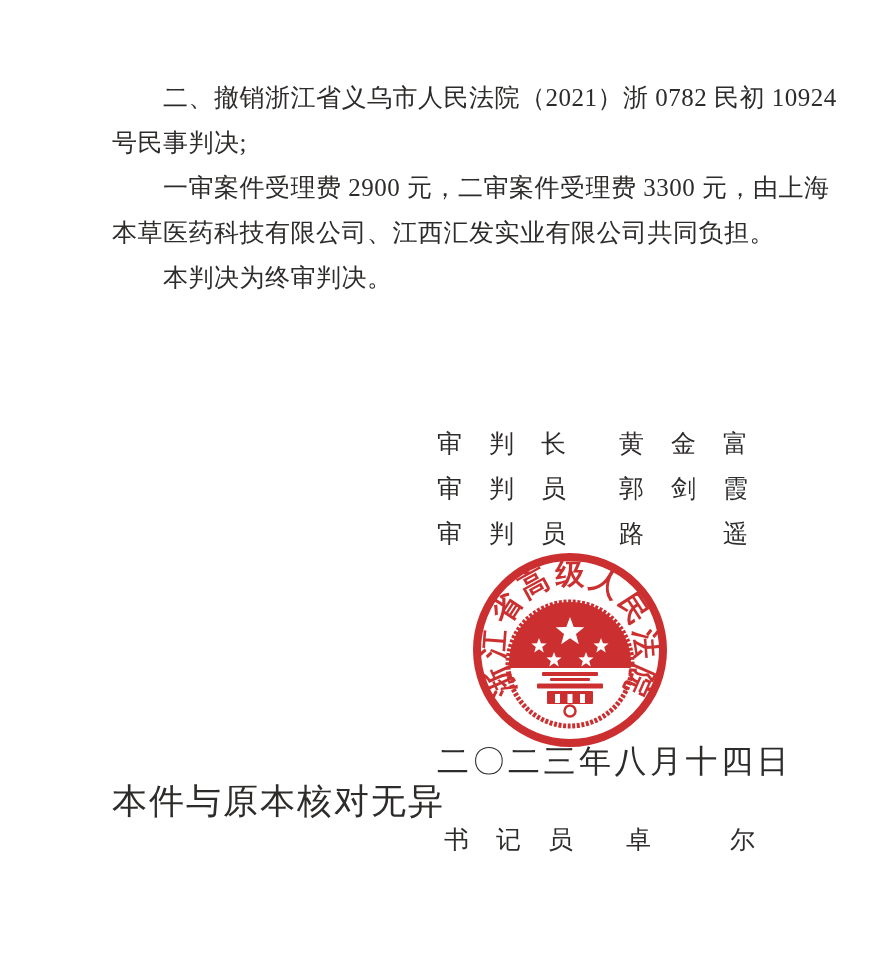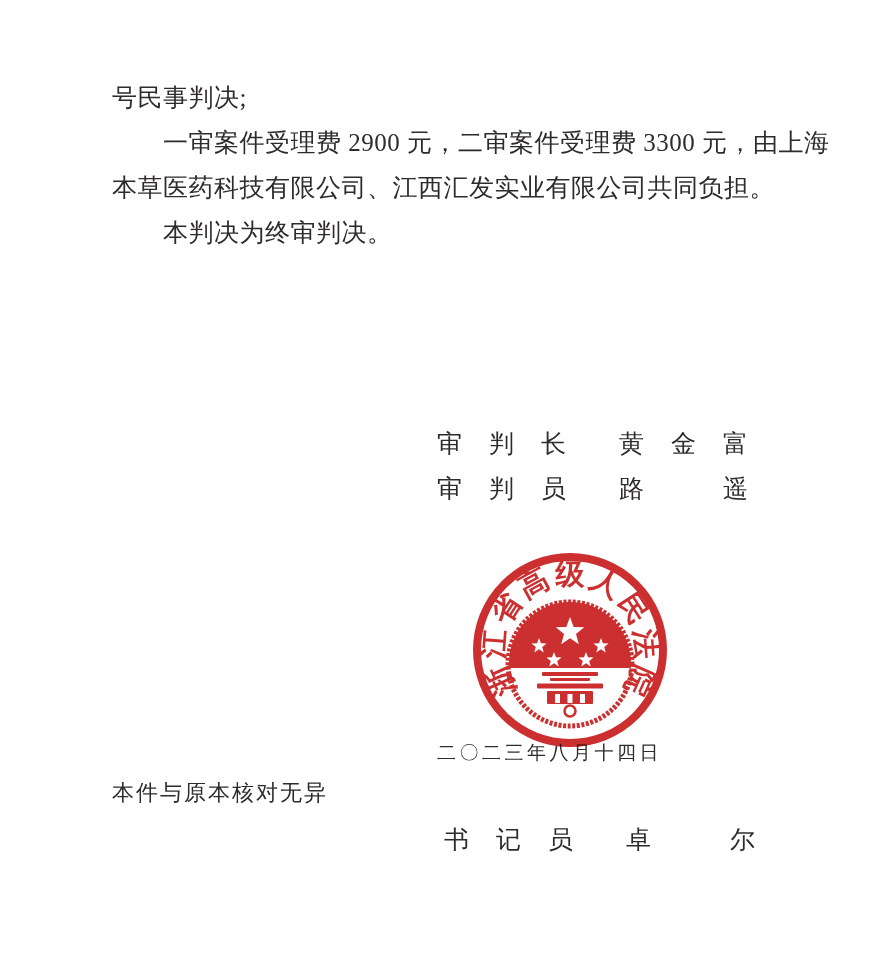--- a/index.html
+++ b/index.html
@@ -33,29 +33,29 @@
     line-height: 45px;
     letter-spacing: 1px;
     white-space: nowrap;
     text-align: center;
   }
 
   .date-line {
     position: absolute;
     left: 437px;
     top: 740px;
-    font-size: 19px;
+    font-size: 32px;
     letter-spacing: 3.5px;
     white-space: nowrap;
   }
   .note-line {
     position: absolute;
     left: 112px;
     top: 778px;
-    font-size: 22px;
+    font-size: 35px;
     letter-spacing: 2px;
     white-space: nowrap;
   }
   .clerk-line {
     position: absolute;
     left: 437px;
     top: 823px;
     font-size: 25px;
     letter-spacing: 1px;
     white-space: nowrap;
@@ -101,29 +101,31 @@
     stroke-width: 2.5;
   }
 </style>
 </head>
 <body>
 
 <div class="page">
 
   <div class="body-text">
 
+  <div class="body-line">　　二、撤销浙江省义乌市人民法院（2021）浙 0782 民初 10924</div>
       <div class="body-line">号民事判决;</div>
       <div class="body-line">　　一审案件受理费 2900 元，二审案件受理费 3300 元，由上海</div>
       <div class="body-line">本草医药科技有限公司、江西汇发实业有限公司共同负担。</div>
       <div class="body-line">　　本判决为终审判决。</div>
     </div>
 
   <div class="sign-block">
 
   <div class="sign-line">审　判　长　　黄　金　富</div>
+      <div class="sign-line">审　判　员　　郭　剑　霞</div>
       <div class="sign-line">审　判　员　　路　　　遥</div>
     </div>
 
   <div class="date-line">二〇二三年八月十四日</div>
 
   <div class="note-line">本件与原本核对无异</div>
 
   <div class="clerk-line">书　记　员　　卓　　　尔</div>
 
   <svg class="seal" viewBox="-115 -115 230 230" width="230" height="230" xmlns="http://www.w3.org/2000/svg">

